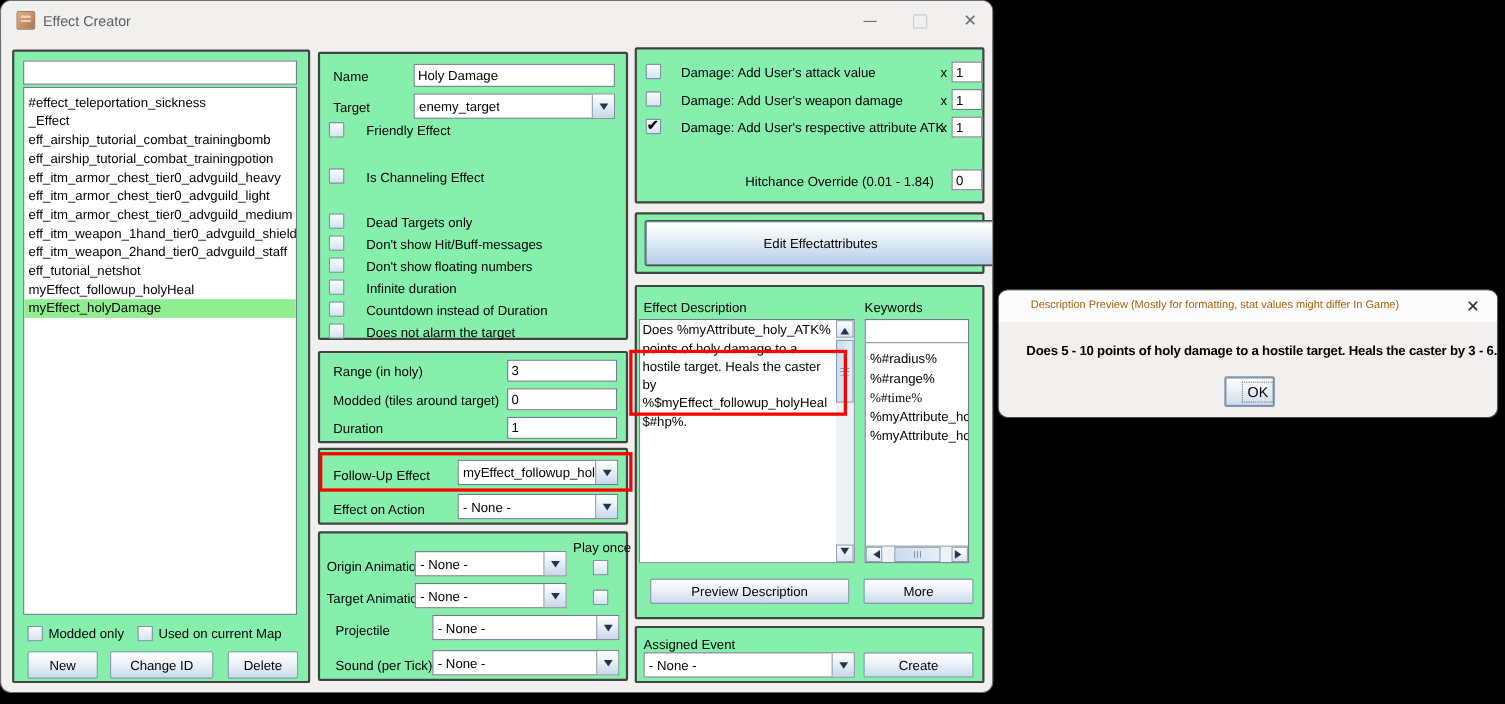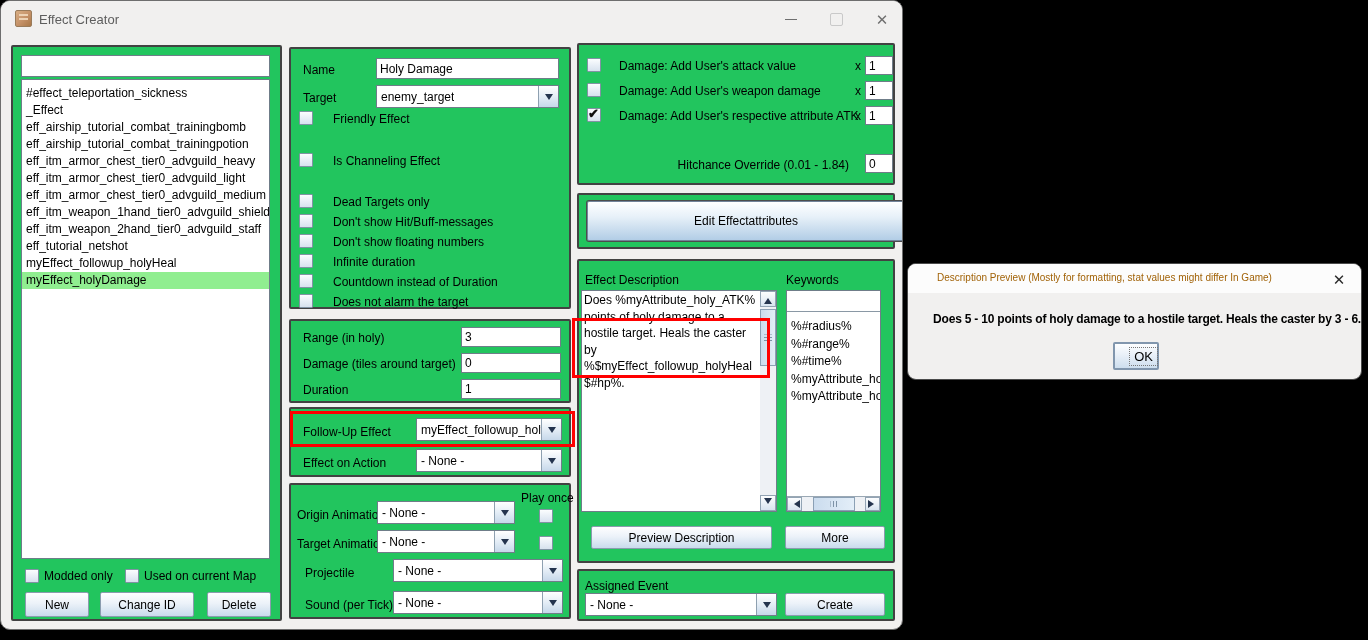--- a/index.html
+++ b/index.html
@@ -14,21 +14,21 @@
   .appicon{left:14px;top:9px;width:17px;height:17px;border-radius:2px;
            background:linear-gradient(135deg,#d8ae84 0%,#c49066 55%,#a97747 100%);
            border:1px solid #9a천;border:1px solid #9a7b5a;}
   .appicon::after{content:"";position:absolute;left:3px;top:3px;width:9px;height:9px;
            background:linear-gradient(180deg,#ecd2b4 0 2px,transparent 2px 4px,#ecd2b4 4px 6px,transparent 6px);}
   .winbtn{top:6px;width:30px;height:24px;display:flex;align-items:center;justify-content:center;}
   .glyph-min{width:12px;height:0;border-top:1.5px solid #6f6f6f;}
   .glyph-max{width:11px;height:11px;border:1.4px solid #c9c9c9;border-radius:2px;}
   .glyph-x{font-size:15px;color:#6f6f6f;line-height:1;}
   
-  .panel{border:2px solid #424242;border-radius:2px;background:#22c55e;}
+  .panel{border:2px solid #424242;border-radius:2px;background:#86efac;}
   .lbl{position:absolute;white-space:nowrap;color:#000;}
   .tf{position:absolute;box-sizing:border-box;background:#fff;border:1px solid #6f7d89;
       font-family:"Liberation Sans",sans-serif;font-size:12px;color:#000;padding:1px 3px;outline:none;}
   .cb{position:absolute;width:14px;height:14px;box-sizing:border-box;border:1px solid #8193a4;border-radius:1px;
       background:linear-gradient(180deg,#fbfdfe 0%,#e7eef6 55%,#d7e2ee 100%);}
   .cb.checked::after{content:"✔";position:absolute;left:0px;top:-3px;font-size:13px;font-weight:bold;color:#101010;}
   .combo{position:absolute;box-sizing:border-box;background:#fff;border:1px solid #6f7d89;}
   .combo .val{position:absolute;left:4px;top:50%;transform:translateY(-50%);white-space:nowrap;
       overflow:hidden;max-width:calc(100% - 24px);}
   .combo .arrowbtn{position:absolute;right:0;top:0;bottom:0;width:19px;
@@ -141,21 +141,21 @@
       <div class="lbl" style="left:42px;top:206px;">Infinite duration</div>
       <div class="cb" style="left:8px;top:225px;"></div>
       <div class="lbl" style="left:42px;top:226px;">Countdown instead of Duration</div>
       <div class="cb" style="left:8px;top:245px;"></div>
       <div class="lbl" style="left:42px;top:246px;">Does not alarm the target</div>
     </div>
 
     <div class="abs panel" style="left:288px;top:318px;width:282px;height:84px;">
       <div class="lbl" style="left:12px;top:10px;">Range (in holy)</div>
       <input class="tf" style="left: 170px; top: 6px; width: 100px; height: 20px;" value="3">
-      <div class="lbl" style="left:12px;top:36px;">Damage (tiles around target)</div>
+      <div class="lbl" style="left:12px;top:36px;">Modded (tiles around target)</div>
       <input class="tf" style="left: 170px; top: 32px; width: 100px; height: 20px;" value="0">
       <div class="lbl" style="left:12px;top:62px;">Duration</div>
       <input class="tf" style="left: 170px; top: 58px; width: 100px; height: 20px;" value="1">
     </div>
 
     <div class="abs panel" style="left:288px;top:406px;width:282px;height:70px;">
       <div class="lbl" style="left:12px;top:16px;">Follow-Up Effect</div>
       <div class="combo" style="left:125px;top:9px;width:146px;height:23px;">
         <span class="val">myEffect_followup_holy</span>
         <span class="arrowbtn">
@@ -242,21 +242,21 @@
               <span class="tri-d" style="position:static;transform:none;display:inline-block;"></span>
             </div>
         </div>
       </div>
       <div class="lbl" style="left:207px;top:12px;">Keywords</div>
       <div class="abs" style="left:207px;top:29px;width:95px;height:222px;background:#fff;border:1px solid #6f7d89;overflow:hidden;">
         <div class="abs" style="left:0;top:0;width:100%;height:21px;border-bottom:1px solid #8a98a5;"></div>
         <div class="abs" style="left:0;top:27px;width:100%;">
           <div class="list-item" style="height:17.5px;line-height:17.5px;">%#radius%</div>
           <div class="list-item" style="height:17.5px;line-height:17.5px;">%#range%</div>
-          <div class="list-item" style="height:17.5px;line-height:17.5px;">%#time%</div>
+          <div class="list-item" style="height:17.5px;line-height:17.5px;font-family:Liberation Serif, serif;">%#time%</div>
           <div class="list-item" style="height:17.5px;line-height:17.5px;">%myAttribute_holy_</div>
           <div class="list-item" style="height:17.5px;line-height:17.5px;">%myAttribute_holy_</div>
         </div>
         <div class="abs track" style="left:0;bottom:0;width:100%;height:15px;border-top:1px solid #9aa8b4;">
           <div class="sbtn" style="left:0;top:0;width:15px;height:14px;">
               <span class="tri-l"></span>
             </div>
           <div class="sthumb" style="left:26px;top:0;width:42px;height:14px;">
               <span class="grip-v"></span>
             </div>

